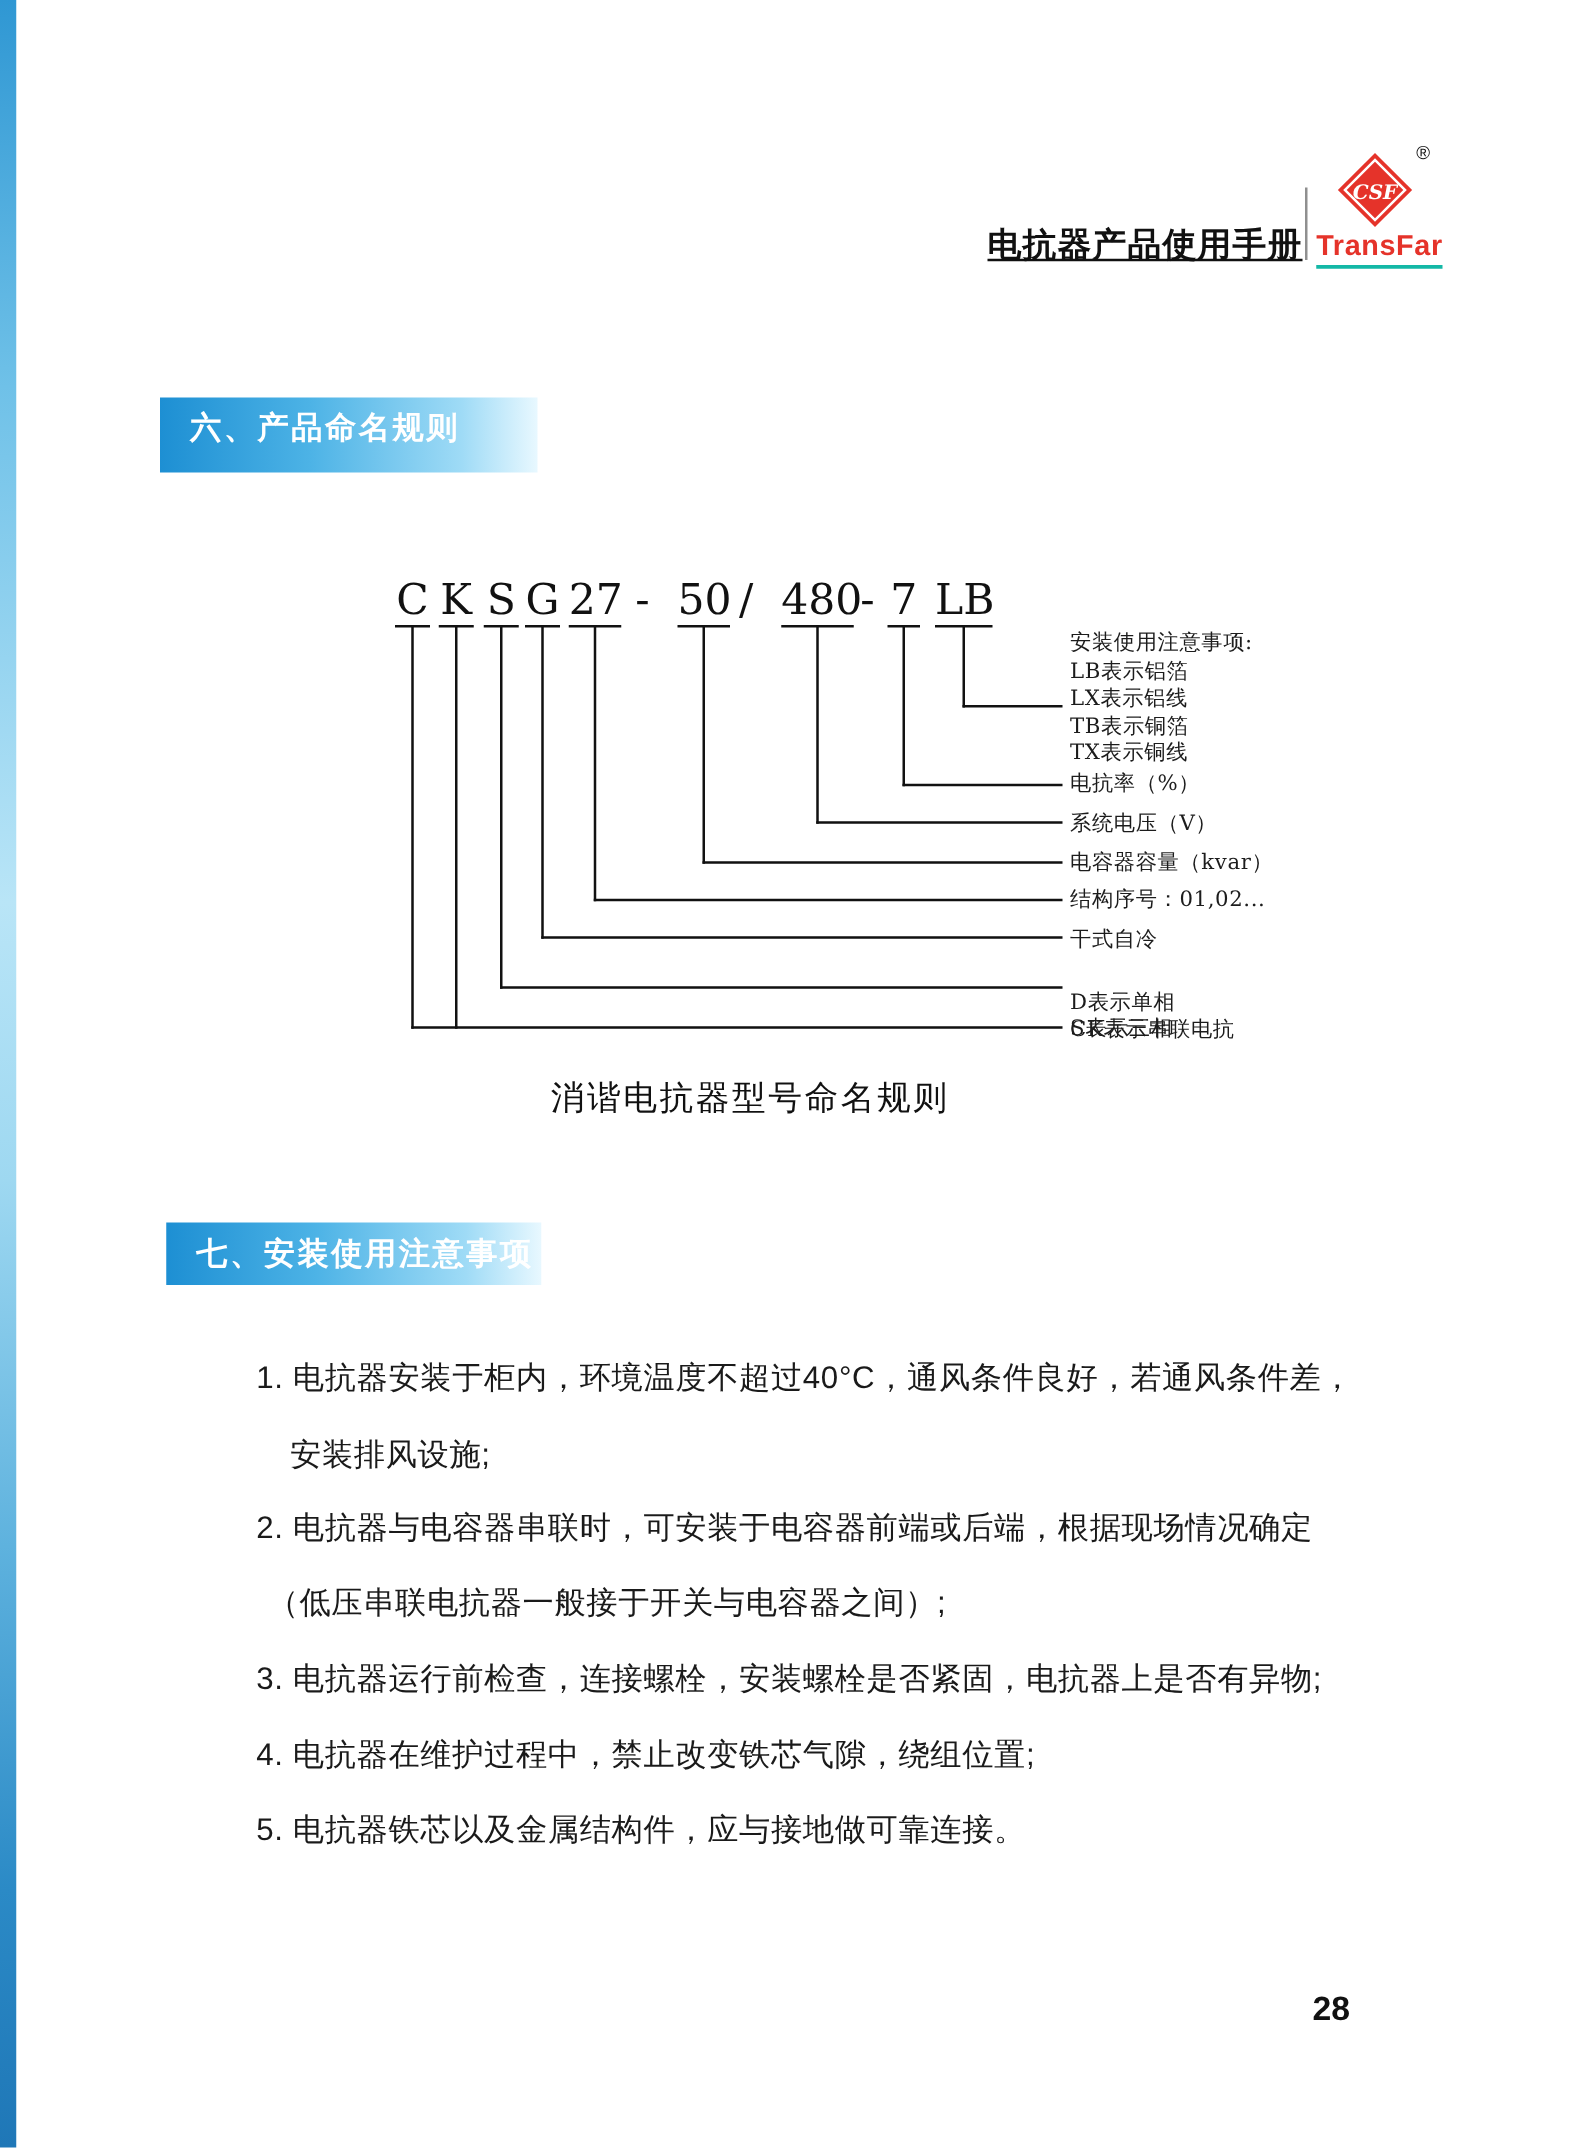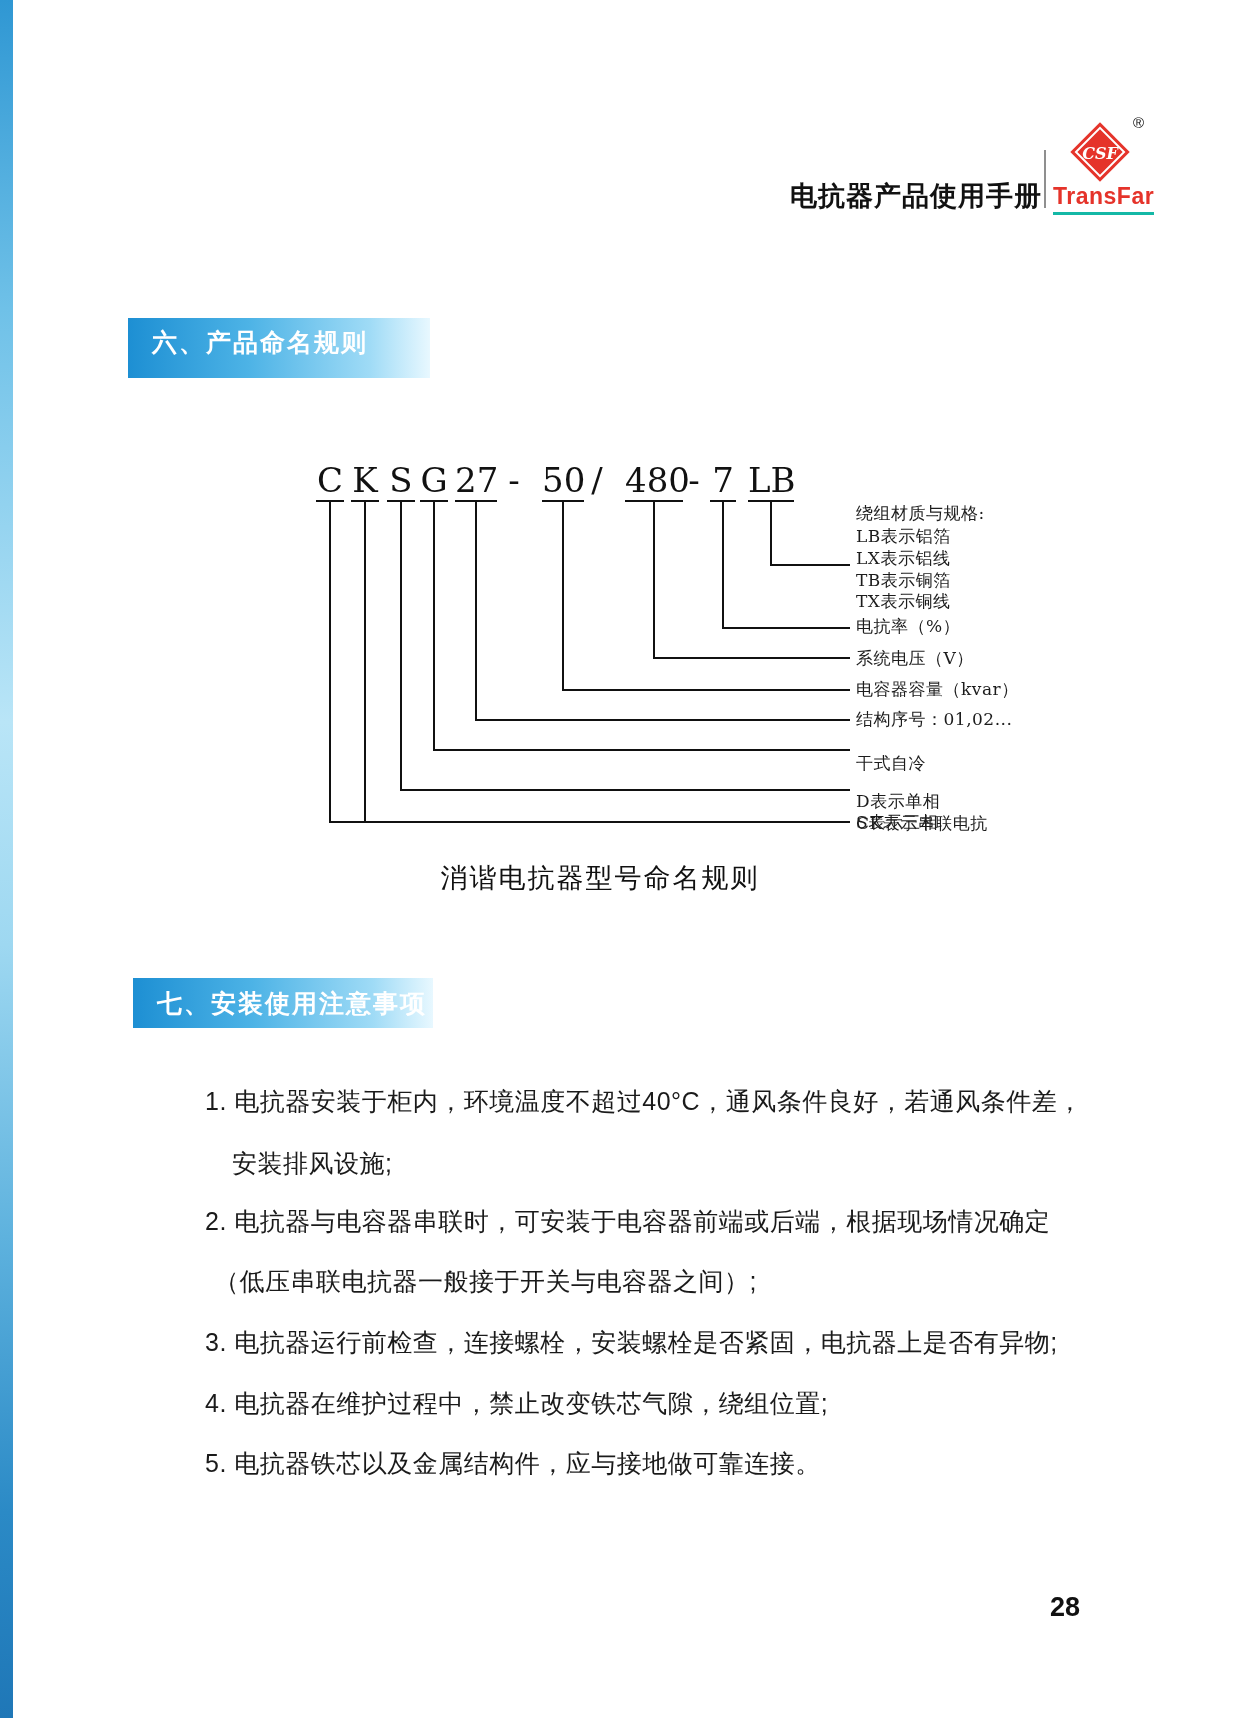--- a/index.html
+++ b/index.html
@@ -7,21 +7,21 @@
     width:1259px;height:1718px;position:relative;background:#ffffff;
     font-family:"Liberation Sans",sans-serif;overflow:hidden;
   }
   .abs{position:absolute;}
   
   .left-bar{
     left:0;top:0;width:13px;height:1718px;
     background:linear-gradient(180deg,#2f97d3 0%,#6fc1e8 18%,#b9e5f7 42%,#9ed8f1 55%,#5eb2de 72%,#2b8ac6 88%,#1f77b7 100%);
   }
   
-  .manual-title{left:790px;top:178px;font-size:27px;font-weight:bold;color:#111;letter-spacing:1px;}
+  .manual-title{left:790px;top:178px;font-size:27px;font-weight:bold;color:#111;letter-spacing:1px;text-decoration:underline;}
   .brand-divider{left:1044px;top:150px;width:2px;height:58px;background:#8f8f8f;}
   .diamond{left:1079px;top:131px;width:42px;height:42px;background:#e5332a;transform:rotate(45deg);}
   .diamond-inner{position:absolute;inset:3px;border:2px solid #ffffff;}
   .diamond-label{left:1079px;top:131px;width:42px;height:44px;display:flex;align-items:center;justify-content:center;
     color:#fff;font-family:"DejaVu Serif",serif;font-style:italic;font-weight:bold;font-size:16px;}
   .registered{left:1133px;top:114px;font-size:15px;color:#111;}
   .brand-name{left:1053px;top:183px;font-size:23px;font-weight:bold;color:#e5332a;
     border-bottom:3px solid #14b8a6;padding-bottom:2px;letter-spacing:0.5px;}
   
   .sec-header{
@@ -89,30 +89,30 @@
 
 <div class="abs hline" style="left:770px;top:564px;width:80px;"></div>
 <div class="abs hline" style="left:722px;top:627px;width:128px;"></div>
 <div class="abs hline" style="left:653px;top:657px;width:197px;"></div>
 <div class="abs hline" style="left:562px;top:689px;width:288px;"></div>
 <div class="abs hline" style="left:475px;top:719px;width:375px;"></div>
 <div class="abs hline" style="left:433px;top:749px;width:417px;"></div>
 <div class="abs hline" style="left:400px;top:789px;width:450px;"></div>
 <div class="abs hline" style="left:329px;top:821px;width:521px;"></div>
 
-<div class="abs anno" style="top:502px;">绕组材质与规格:</div>
+<div class="abs anno" style="top:502px;">安装使用注意事项:</div>
 <div class="abs anno" style="top:525px;">LB表示铝箔</div>
 <div class="abs anno" style="top:547px;">LX表示铝线</div>
 <div class="abs anno" style="top:569px;">TB表示铜箔</div>
 <div class="abs anno" style="top:590px;">TX表示铜线</div>
 <div class="abs anno" style="top:615px;">电抗率（%）</div>
 <div class="abs anno" style="top:647px;">系统电压（V）</div>
 <div class="abs anno" style="top:678px;">电容器容量（kvar）</div>
 <div class="abs anno" style="top:708px;">结构序号：01,02...</div>
-<div class="abs anno" style="top:740px;margin-top:12px;">干式自冷</div>
+<div class="abs anno" style="top:740px;">干式自冷</div>
 <div class="abs anno" style="top:771px;margin-top:40px;">S表示三相</div>
 <div class="abs anno" style="top:790px;">D表示单相</div>
 <div class="abs anno" style="top:812px;">CK表示串联电抗</div>
 
 <div class="abs caption">消谐电抗器型号命名规则</div>
 
 <div class="abs sec-header sec7">七、安装使用注意事项</div>
 
 <div class="abs note" style="left:205px;top:1085px;">1. 电抗器安装于柜内，环境温度不超过40°C，通风条件良好，若通风条件差，</div>
 <div class="abs note" style="left:232px;top:1147px;">安装排风设施;</div>

